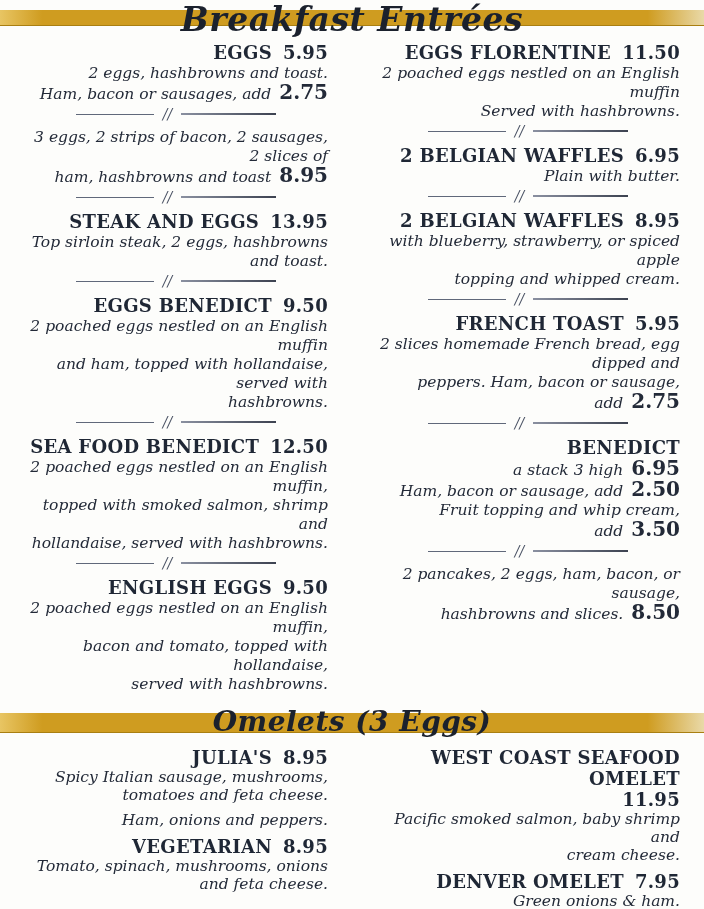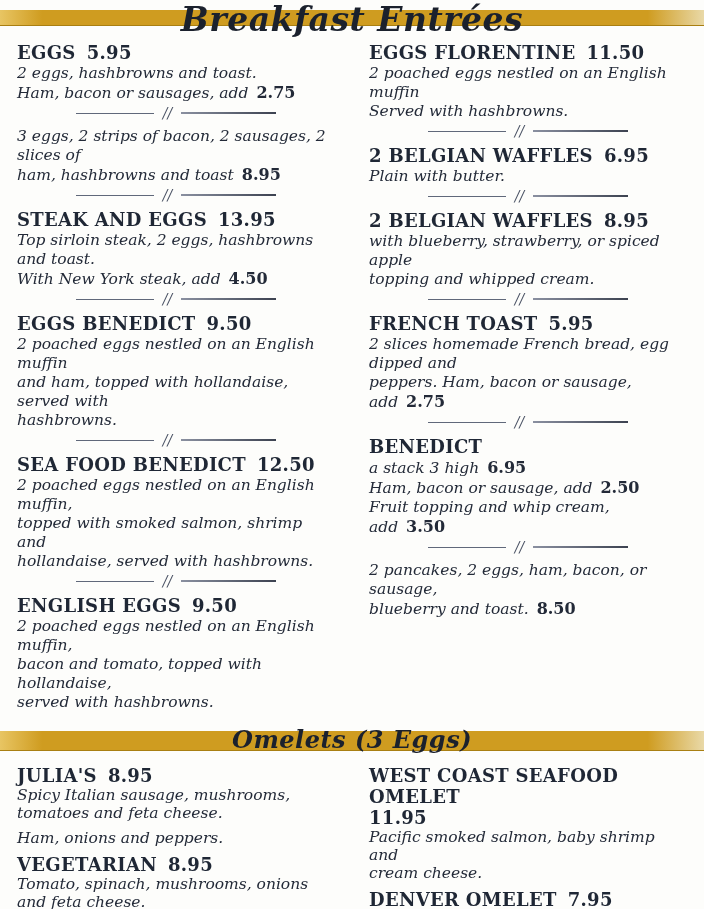--- a/index.html
+++ b/index.html
@@ -23,34 +23,34 @@
     background:linear-gradient(90deg,var(--band-gold-light),var(--band-gold) 6%,var(--band-gold) 92%,var(--band-gold-fade));
     border-bottom:1px solid var(--band-edge);
   }
   .h1 .band{top:10px;height:16px}
   .h2 .band{top:14px;height:20px}
   .script-title{
     position:relative;margin:0;text-align:center;font-weight:700;font-style:italic;
     color:#1b212d;letter-spacing:.5px;
   }
   .h1 .script-title{font-size:33px;line-height:40px}
-  .h2 .script-title{font-size:24px;line-height:46px}
+  .h2 .script-title{font-size:28px;line-height:46px}
 
   
   .cols{display:flex;flex:0 0 auto;padding-top:2px}
-  .col{width:50%;padding:0 17px;text-align:left}
+  .col{width:50%;padding:0 24px;text-align:right}
 
   .item{margin:0 0 5px}
   .omelets .item{margin:0 0 7px}
   .head{font-weight:700;font-size:18px;line-height:22px;letter-spacing:.3px;color:#1f2735}
   .omelets .head{line-height:21px}
   .price{font-weight:700;font-style:normal;margin-left:11px}
   .desc{font-style:italic;font-size:15.5px;line-height:19px}
   .omelets .desc{line-height:18px}
-  .desc .price{font-size:16px;margin-left:8px}
+  .desc .price{font-size:20px;margin-left:8px}
 
   
   .divider{display:flex;align-items:center;justify-content:center;width:210px;margin:3px auto 9px;gap:9px}
   .dl{height:1px;background:var(--rule);flex:0 0 78px}
   .dl.r{flex:0 0 95px;height:2px;background:linear-gradient(90deg,#8a90a0,#3c4250)}
   .ds{font-style:italic;color:#495163;font-size:14px;line-height:10px}
 </style>
 </head>
 <body>
 
@@ -78,21 +78,20 @@
           <div class="desc"><span class="">ham, hashbrowns and toast</span><span class="price">8.95</span></div>
         </div>
         <div class="divider">
           <div class="dl"></div>
           <span class="ds">//</span>
           <div class="dl r"></div>
         </div>
         <div class="item">
           <div class="head"><span class="">STEAK AND EGGS</span><span class="price">13.95</span></div>
           <div class="desc"><span class="">Top sirloin steak, 2 eggs, hashbrowns and toast.</span></div>
-          <div class="desc"><span class="">With New York steak, add</span><span class="price">4.50</span></div>
         </div>
         <div class="divider">
           <div class="dl"></div>
           <span class="ds">//</span>
           <div class="dl r"></div>
         </div>
         <div class="item">
           <div class="head"><span class="">EGGS BENEDICT</span><span class="price">9.50</span></div>
           <div class="desc"><span class="">2 poached eggs nestled on an English muffin</span></div>
           <div class="desc"><span class="">and ham, topped with hollandaise, served with</span></div>
@@ -167,21 +166,21 @@
           <div class="desc"><span class="">Ham, bacon or sausage, add</span><span class="price">2.50</span></div>
           <div class="desc"><span class="">Fruit topping and whip cream, add</span><span class="price">3.50</span></div>
         </div>
         <div class="divider">
           <div class="dl"></div>
           <span class="ds">//</span>
           <div class="dl r"></div>
         </div>
         <div class="item">
           <div class="desc"><span class="">2 pancakes, 2 eggs, ham, bacon, or sausage,</span></div>
-          <div class="desc"><span class="">blueberry and toast.</span><span class="price">8.50</span></div>
+          <div class="desc"><span class="">hashbrowns and slices.</span><span class="price">8.50</span></div>
         </div>
       </div>
   </div>
 
   <div class="band-header h2">
     <div class="band"></div>
     <h1 class="script-title">Omelets (3 Eggs)</h1>
   </div>
 
   <div class="cols omelets">

